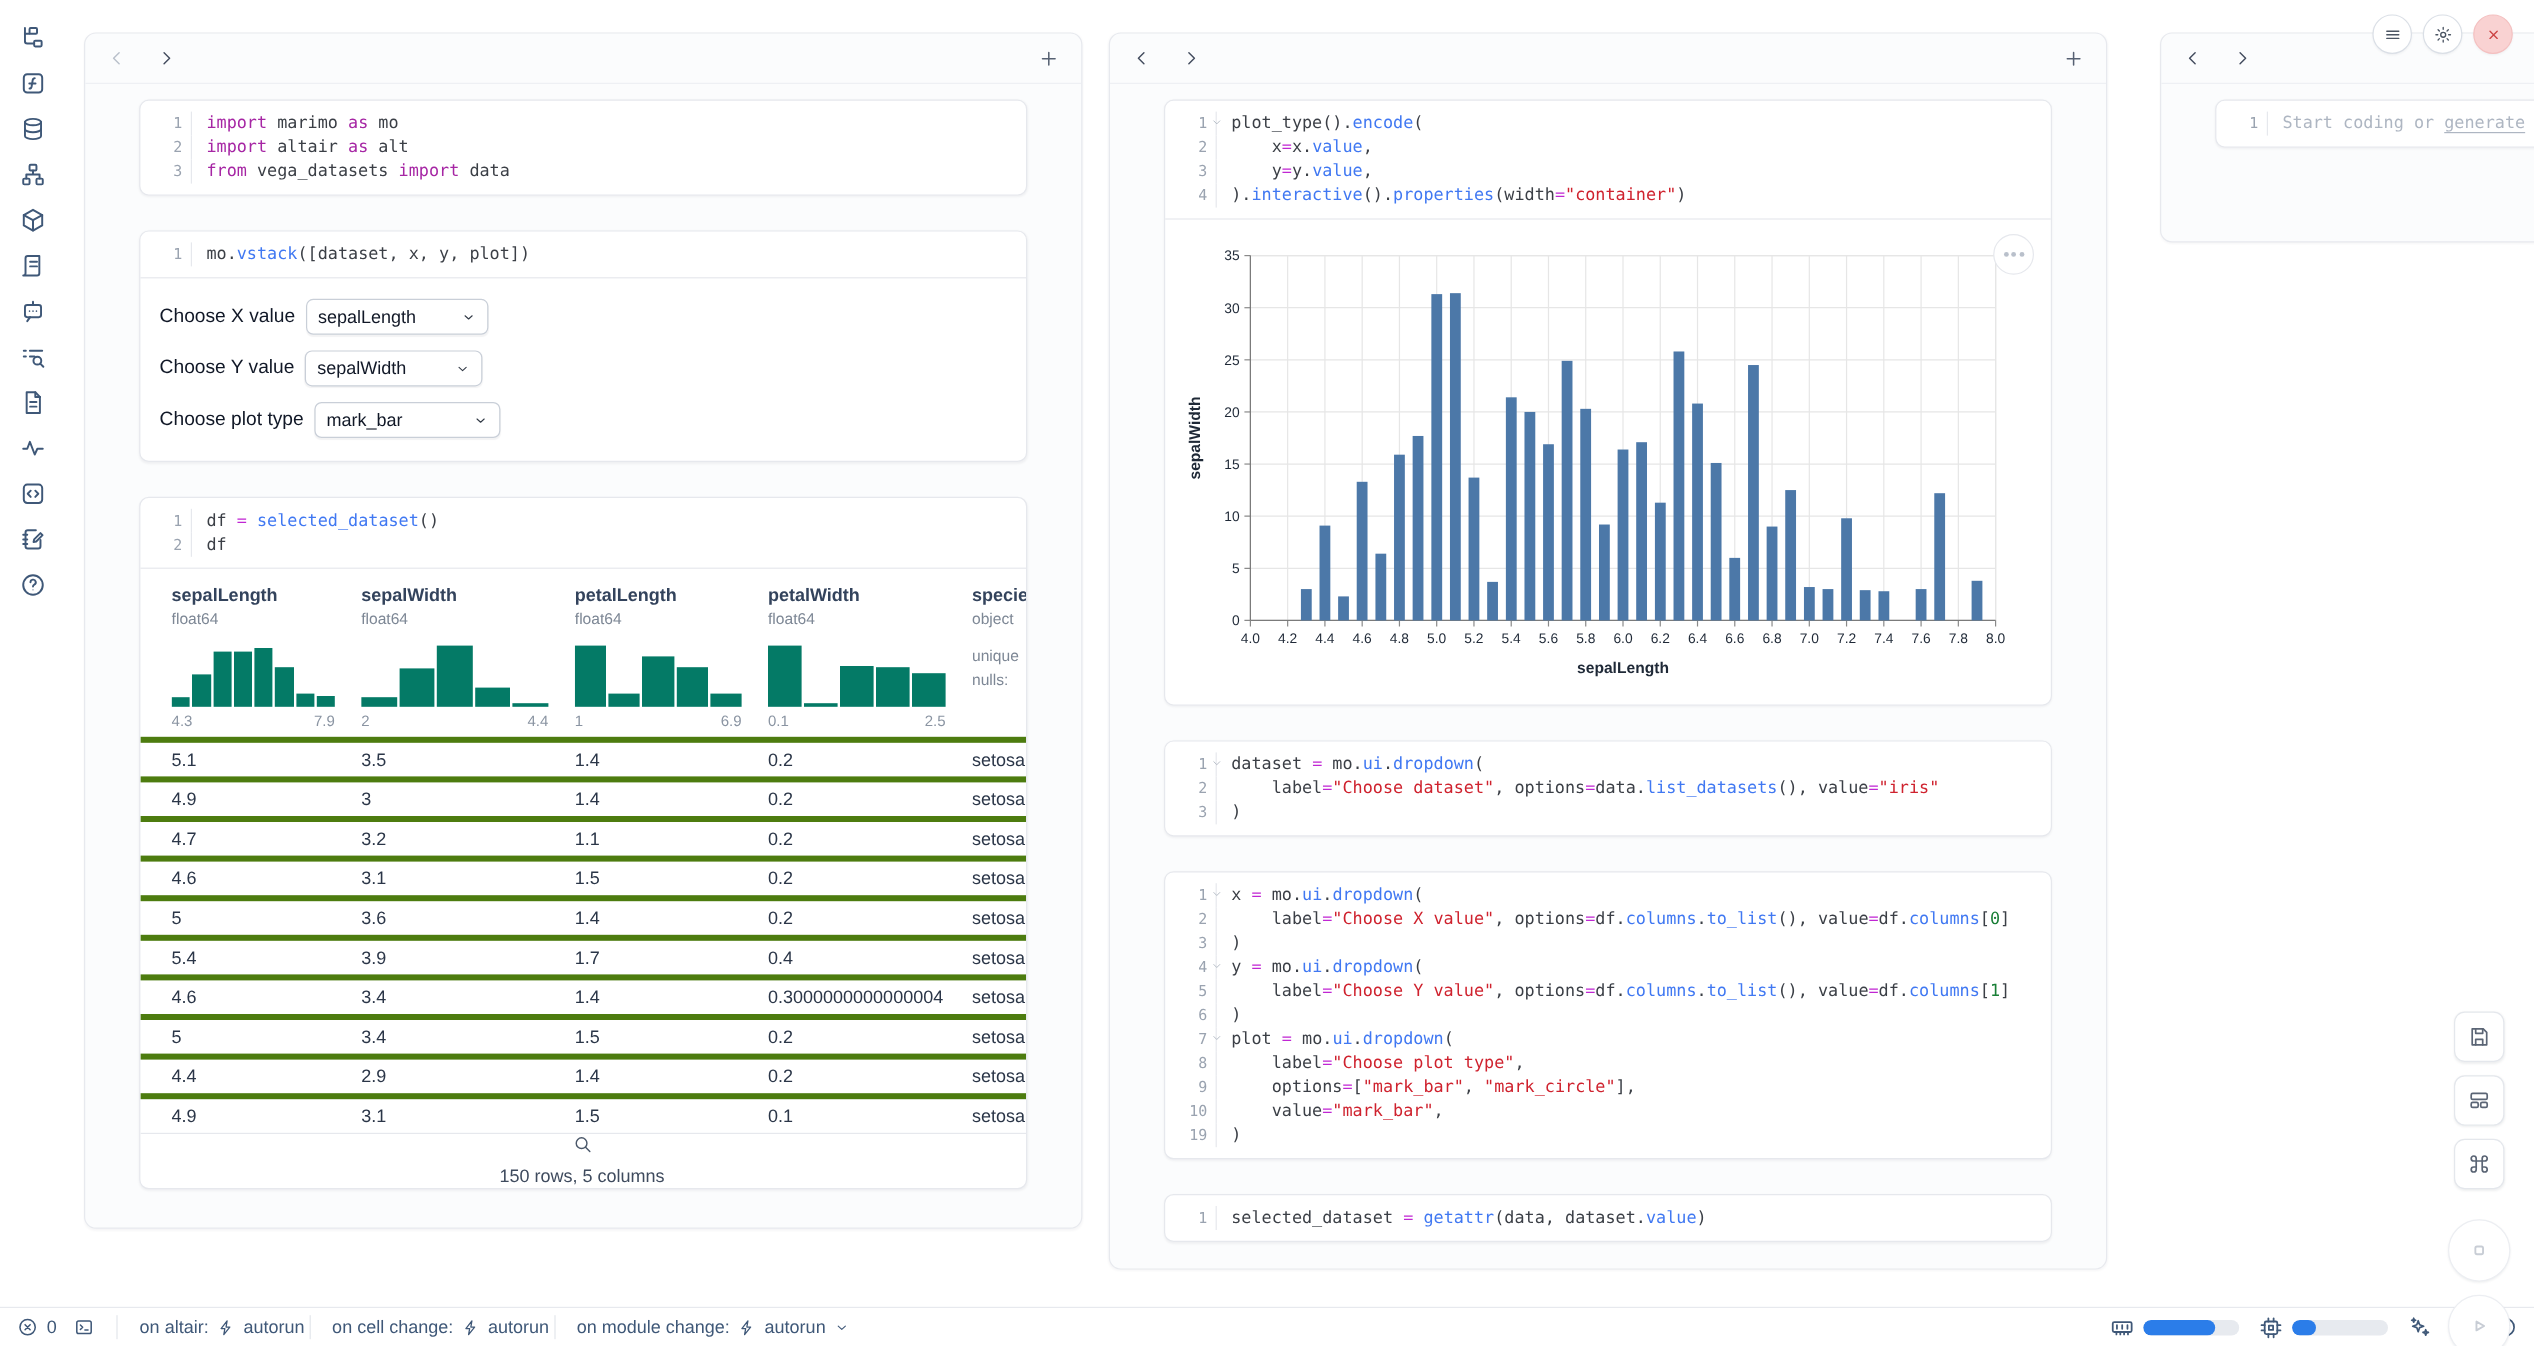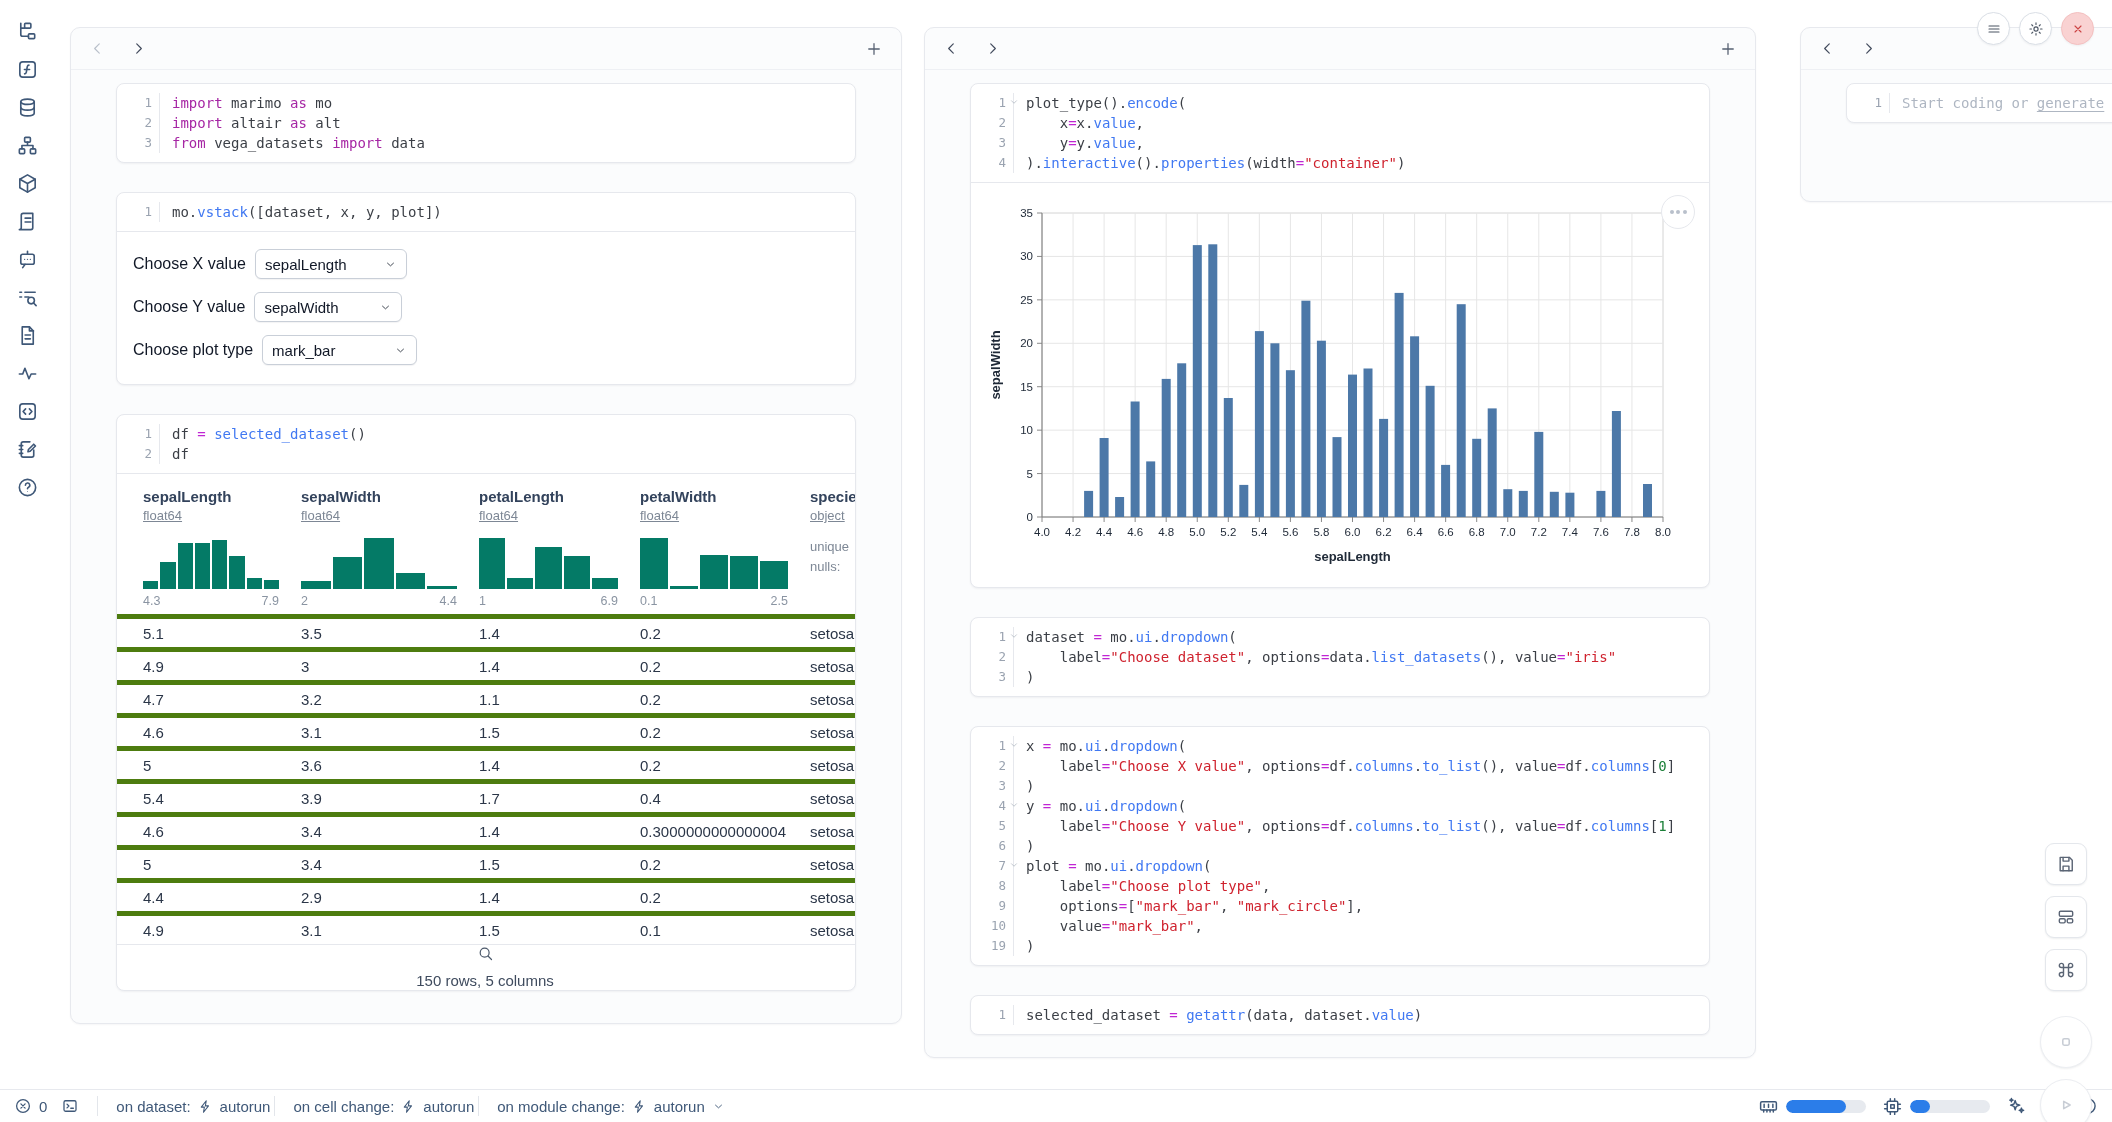--- a/index.html
+++ b/index.html
@@ -50,21 +50,21 @@
     border-radius:6px; background:#fff; height:30px; padding:0 9px; font-size:15px;
     color:#111827; cursor:pointer; box-shadow:0 1px 1px rgba(16,24,40,.05); }
   .select .val { flex:1; }
   .select .chev { width:13px; height:13px; color:#323a46; flex:0 0 13px; }
 
   
   .dtable { overflow:hidden; }
   .thead { display:flex; padding:14px 0 6px 26px; }
   .tcol { flex:0 0 auto; padding-right:12px; overflow:hidden; }
   .tcol .cname { font-size:15px; font-weight:bold; color:#33435c; white-space:nowrap; }
-  .tcol .ctype { font-size:13px; color:#7d8795; margin-top:3px; white-space:nowrap;text-decoration:underline; }
+  .tcol .ctype { font-size:13px; color:#7d8795; margin-top:3px; white-space:nowrap; }
   .hist { height:54px; margin-top:12px; display:flex; align-items:flex-end; gap:2px; }
   .hist .hbar { background:#047a66; flex:1; }
   .hrange { display:flex; justify-content:space-between; font-size:12.5px; color:#8a94a2; margin-top:5px; }
   .cmeta { font-size:13px; color:#7d8795; margin-top:14px; line-height:20px; white-space:nowrap; }
   .trow { display:flex; height:33px; align-items:center; border-top:5px solid #4d7c0f;
     padding-left:26px; font-size:15px; color:#2b3648; cursor:default; }
   .trow .tcell { flex:0 0 auto; padding-right:12px; white-space:nowrap; overflow:hidden; }
   .tfoot { height:46px; border-top:1px solid #e6e8ed; display:flex; align-items:center;
     padding:0 16px 0 14px; gap:10px;flex-direction:column; }
   .tfoot .search { width:17px; height:17px; color:#4b586a; cursor:pointer; }
@@ -890,21 +890,21 @@
     <div class="sb-item">
       <span class="icon">
           <svg viewBox="0 0 24 24">
             <rect x="4" y="5" width="16" height="14" rx="2"></rect>
             <path d="m8 9.5 2.5 2.5L8 14.5M13 15h3.5"></path>
           </svg>
         </span>
     </div>
     <span id="sb-segments" style="display:flex;align-items:center;">
         <span class="sb-seg">
-          <span>on dataset:</span>
+          <span>on altair:</span>
           <span class="icon zap">
             <svg viewBox="0 0 24 24">
               <path d="M13.2 2.8 5.2 13h5l-1.4 8.2 8-10.2h-5z"></path>
             </svg>
           </span>
           <span>autorun</span>
         </span>
         <span class="sb-seg">
           <span>on cell change:</span>
           <span class="icon zap">

